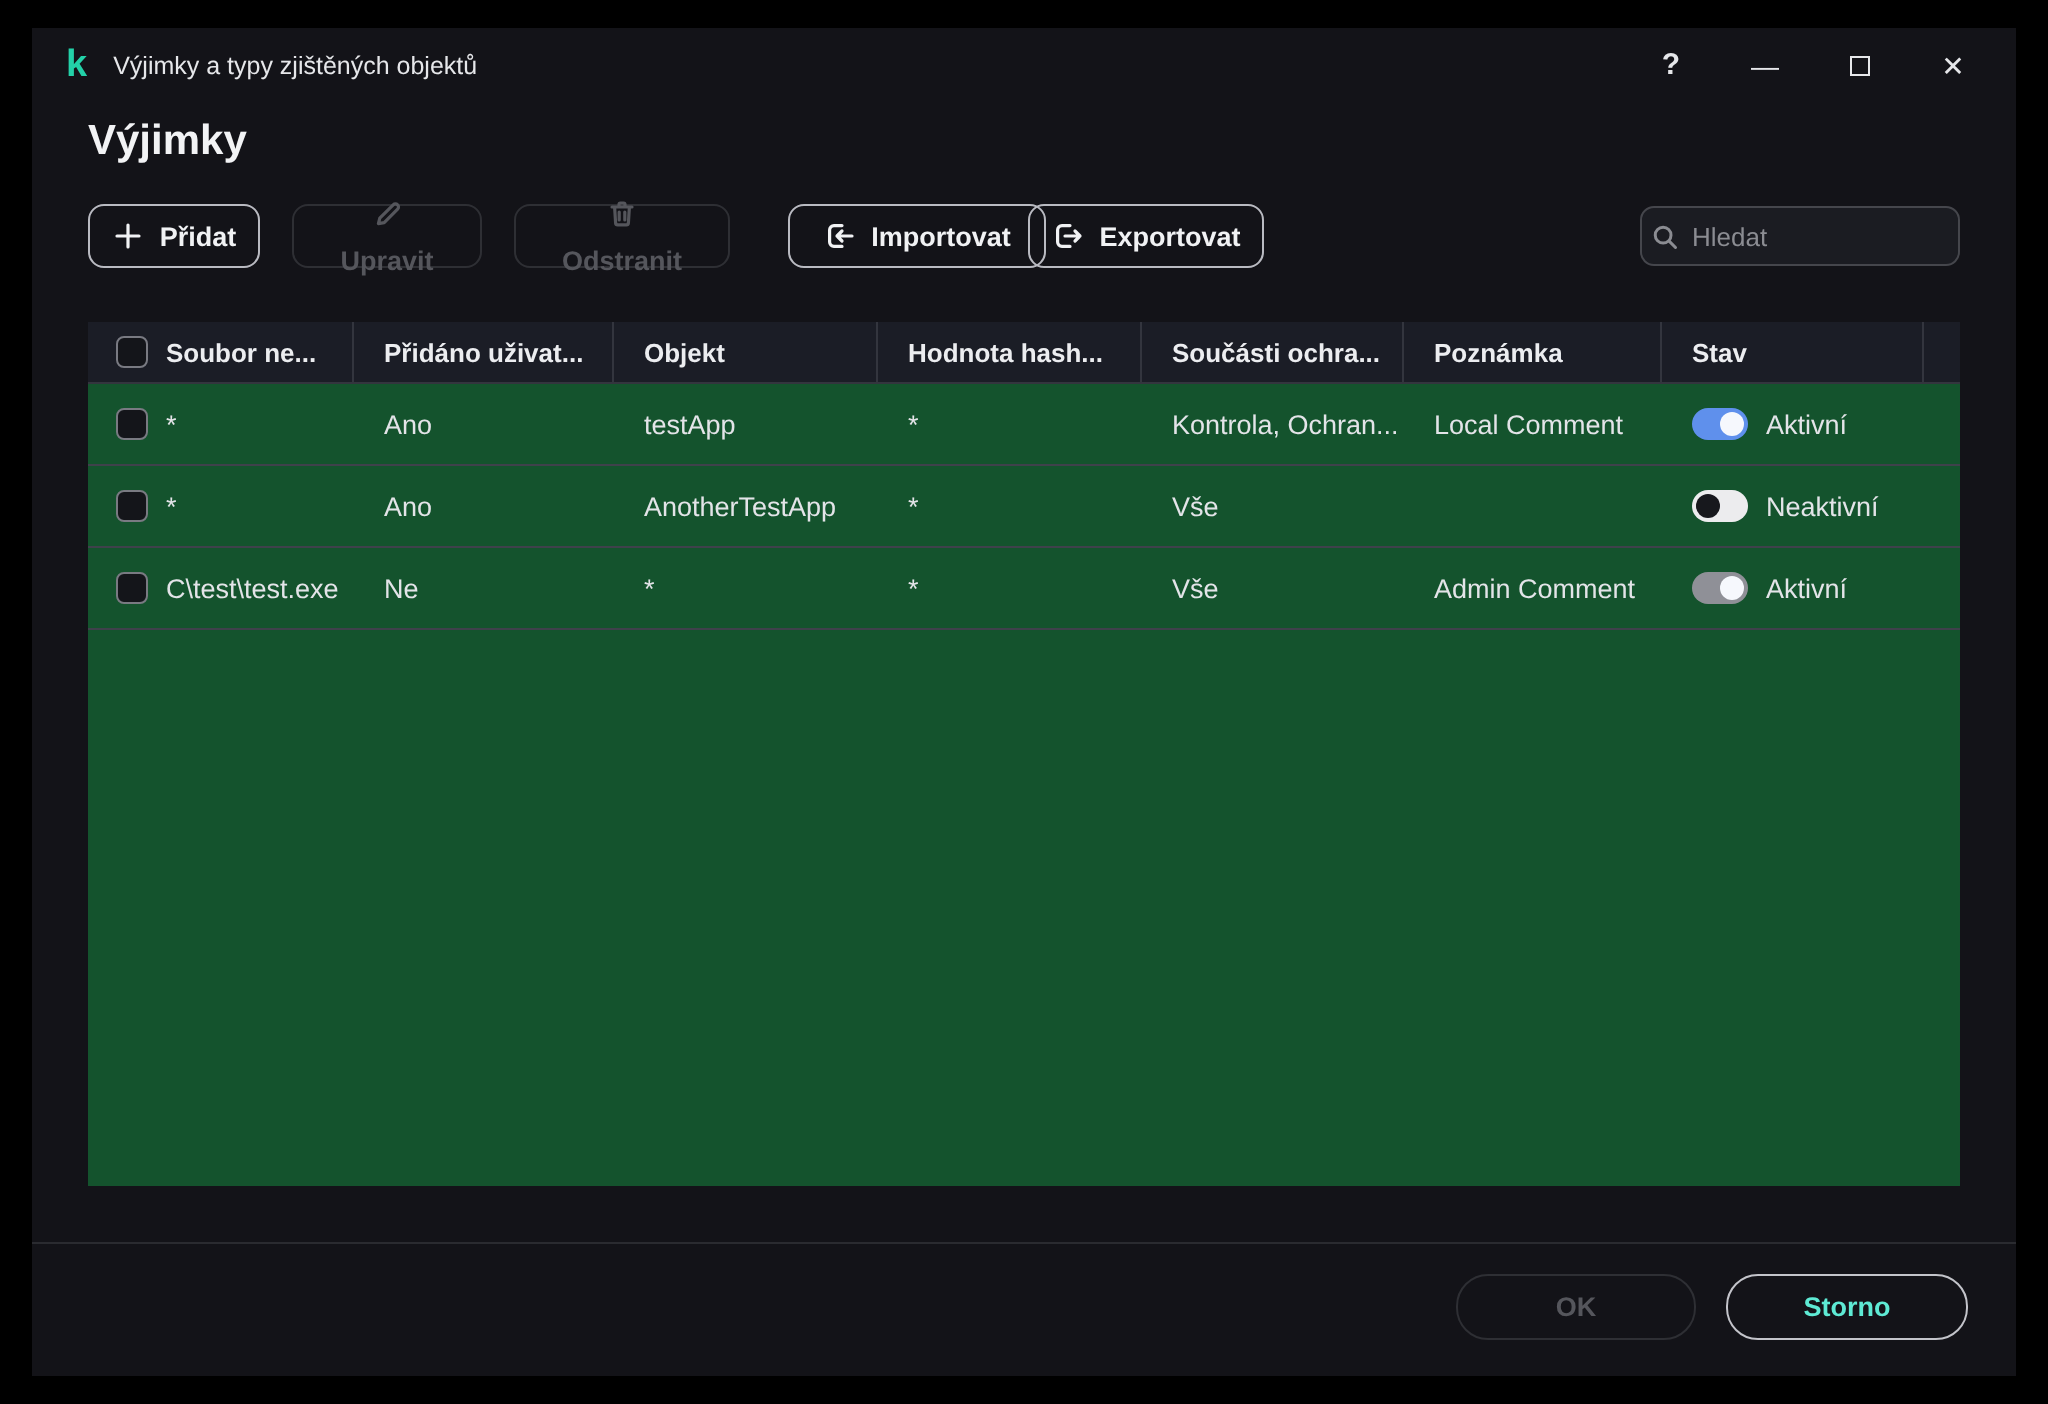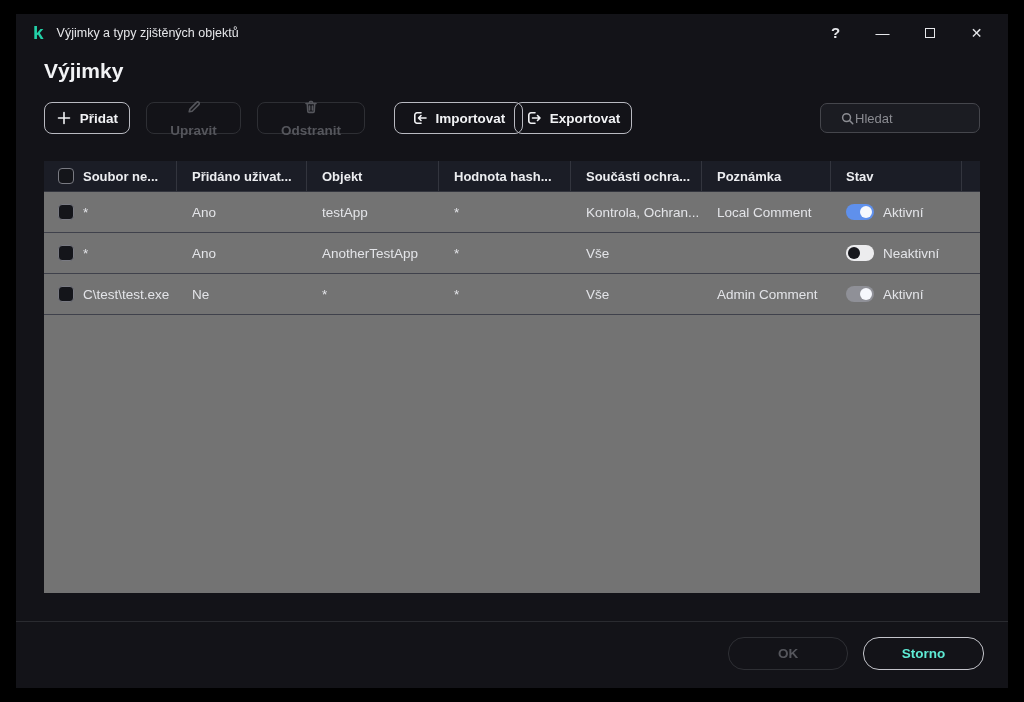--- a/index.html
+++ b/index.html
@@ -29,28 +29,28 @@
   .btn svg { flex:none; }
   .btn.disabled { border-color:#2e2f34; color:#55565c; }
   #btn-add    { left:28px;  width:86px; }
   #btn-edit   { left:130px; width:95px;flex-direction:column; }
   #btn-del    { left:241px; width:108px;flex-direction:column; }
   #btn-import { left:378px; width:129px; }
   #btn-export { left:498px; width:118px; }
 
   .search { position:absolute; left:804px; top:89px; width:160px; height:30px;
             border:1px solid #45464c; border-radius:7px; background:#1b1c22;
-            display:flex; align-items:center; padding:0 19px; }
+            display:flex; align-items:center; padding:0 4px; gap:6px; }
   .search input { background:transparent; border:none; outline:none; color:#e8e9ec;
                   font-size:13px; width:100%; font-family:"Liberation Sans", sans-serif; }
   .search input::placeholder { color:#8b8c92; }
   .search svg { flex:none; }
 
   
-  .table { position:absolute; left:28px; top:147px; width:936px; height:432px; background:#737373; }
+  .table { position:absolute; left:28px; top:147px; width:936px; height:432px; background:#14532d; }
   .thead { display:flex; height:31px; background:#1b1d26; border-bottom:1px solid #33353e; }
   .th { flex:none; display:flex; align-items:center; padding-left:15px;
         border-right:1px solid #33353e; font-weight:600; color:#ecedf0; font-size:13px;
         white-space:nowrap; overflow:hidden; }
   .th.first, .td.first { padding-left:14px; }
   .th:last-child { border-right:none; }
   .trow { display:flex; height:41px; border-bottom:1px solid #3f414b; }
   .td { flex:none; display:flex; align-items:center; padding-left:15px; color:#e3e4e8;
         font-size:13.5px; white-space:nowrap; overflow:hidden; }
   .c0{width:133px} .c1{width:130px} .c2{width:132px} .c3{width:132px}

